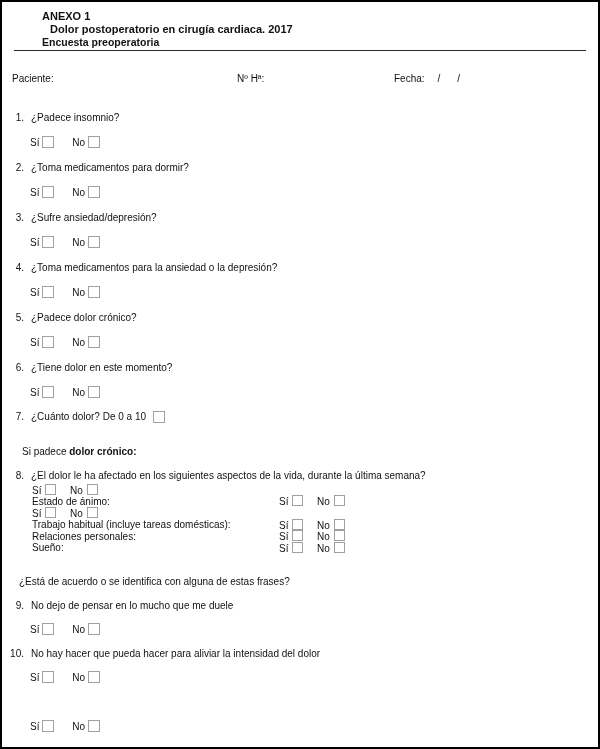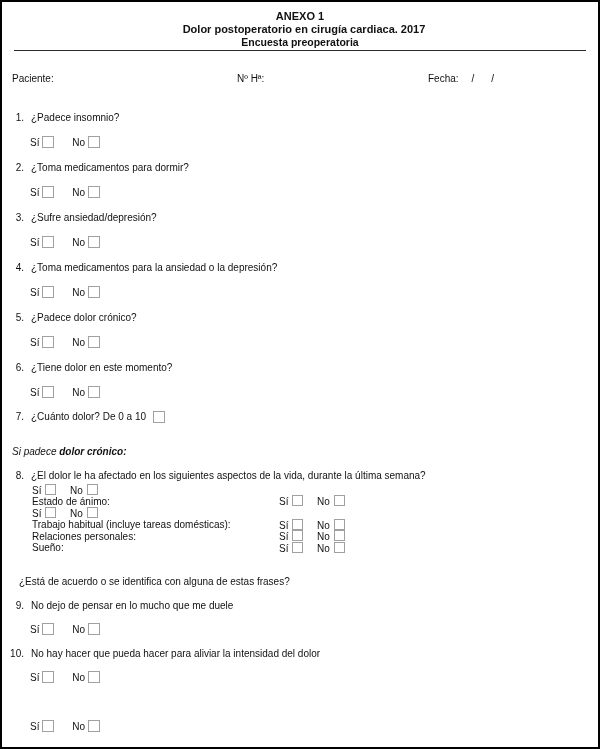--- a/index.html
+++ b/index.html
@@ -9,51 +9,51 @@
     height: 749px;
     box-sizing: border-box;
     border: 2px solid #000000;
     background: #ffffff;
     font-family: "Liberation Sans", sans-serif;
     font-size: 10px;
     color: #111111;
     overflow: hidden;
   }
   .row { position: absolute; left: 0; right: 0; line-height: 12px; }
-  .title-line { text-align: center; font-weight: bold; }
+  .title-line { text-align: left; font-weight: bold; padding-left: 40px; }
   .t1 { top: 8px;  font-size: 11px; }
   .t2 { top: 21px; font-size: 11px; margin-left: 8px; }
   .t3 { top: 34px; font-size: 10.5px; }
   .head-rule {
     position: absolute; top: 48px; left: 12px; right: 12px;
     border-top: 1.5px solid #2b2b2b; height: 0;
   }
   .header-fields { top: 71px; height: 14px; }
   .hf { position: absolute; top: 0; white-space: nowrap; }
   .hf-patient { left: 10px; }
   .hf-record  { left: 235px; }
-  .hf-date    { left: 426px; }
+  .hf-date    { left: 392px; }
   .slash { display: inline-block; margin-left: 13px; }
   .slash + .slash { margin-left: 17px; }
 
   .q-row { display: flex; padding-left: 6px; white-space: nowrap; }
   .q-num { flex: none; width: 16px; text-align: right; margin-right: 7px; }
   .yn-row { padding-left: 28px; white-space: nowrap; }
   .yn-group { display: inline-block; }
   .yn-group + .yn-group { margin-left: 15px; }
 
   .checkbox {
     display: inline-block; width: 10px; height: 10px;
     border: 1px solid #a0a0a0; background: #ffffff;
     vertical-align: -2px; margin-left: 3px;
   }
   .checkbox.small { width: 9px; height: 9px; vertical-align: -1px; margin-left: 4px; }
   .inline-box { margin-left: 7px; }
 
-  .section-row { padding-left: 10px; font-style: italic; }
+  .section-row { padding-left: 20px; }
   .bold { font-weight: bold; }
 
   .sub-rows { position: absolute; left: 30px; top: 482px; right: 0; }
   .sub-row { display: flex; height: 11.7px; line-height: 11.7px; align-items: center; white-space: nowrap; }
   .sub-label { flex: none; width: 247px; }
   .sub-yes { flex: none; width: 38px; }
 
   .phrases-row { padding-left: 17px; }
 </style>
 </head>

